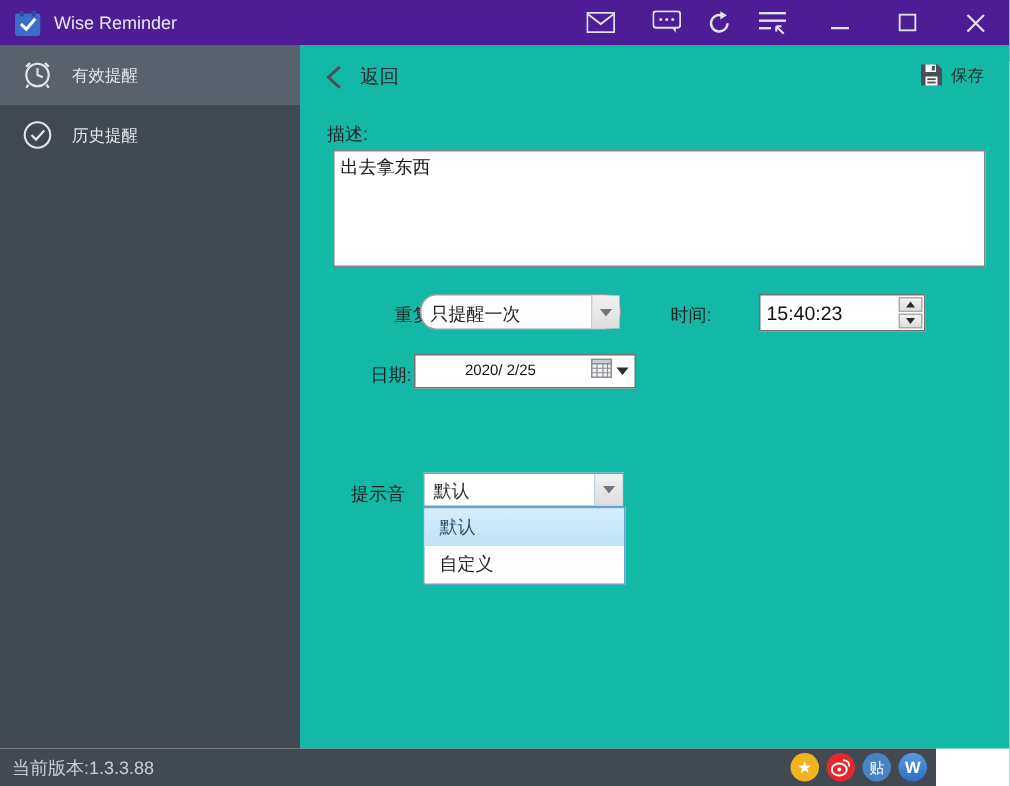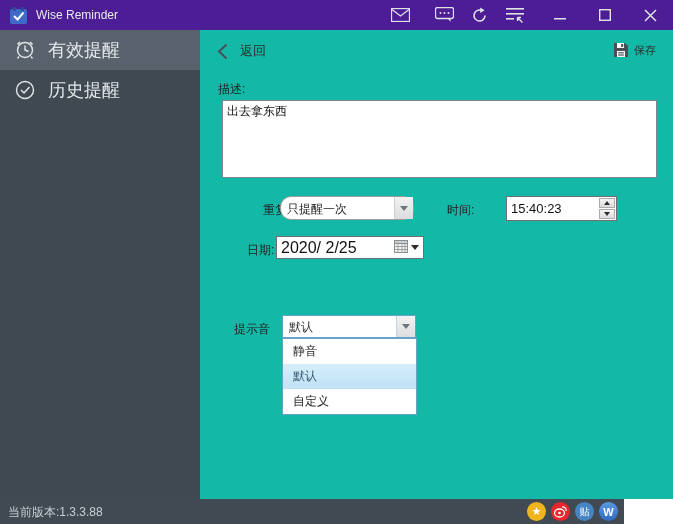--- a/index.html
+++ b/index.html
@@ -11,21 +11,21 @@
   .titlebar { position:absolute; left:0; top:0; width:673px; height:41px; background:#4c1d95; }
   .app-icon { position:absolute; left:10px; top:7px; width:17px; height:17px; }
   .app-title { position:absolute; left:36px; top:8px; font-size:12px; color:#e6e9ec; }
   .tb-btn { position:absolute; top:0; width:30px; height:30px; display:flex; align-items:center; justify-content:center; cursor:pointer; }
   .tb-btn svg { display:block; }
   .tb-mail { left:385px; } .tb-feedback { left:429px; } .tb-refresh { left:464px; }
   .tb-menu { left:500px; } .tb-min { left:545px; } .tb-max { left:590px; } .tb-close { left:635px; }
 
   
   .sidebar { position:absolute; left:0; top:30px; width:200px; height:469px; background:#404952; }
-  .side-item { display:flex; align-items:center; height:40px; color:#e3e6e9; font-size:18px; cursor:pointer; }
+  .side-item { display:flex; align-items:center; height:40px; color:#e3e6e9; font-size:11px; cursor:pointer; }
   .side-item.active { background:#59626c; }
   .side-item .sicon { margin-left:14px; width:22px; height:22px; display:flex; align-items:center; justify-content:center; }
   .side-item .slabel { margin-left:12px; }
 
   
   .bottombar { position:absolute; left:0; top:499px; width:624px; height:25px; background:#414a53; }
   .version { position:absolute; left:8px; top:5px; font-size:12px; color:#c9ced3; }
   .social { position:absolute; right:6px; top:3px; display:flex; gap:5px; }
   .badge { width:19px; height:19px; border-radius:50%; display:flex; align-items:center; justify-content:center; color:#fff; cursor:pointer; }
   .badge-star { background:#f0b51e; font-size:11px; }
@@ -61,21 +61,21 @@
   
   .time-box { position:absolute; left:278px; top:166px; width:111px; height:25px; border:1px solid #707070; background:#fff; display:flex;margin-left:28px; }
   .time-text { flex:1; font-size:13px; color:#111; padding:4px 0 0 4px; }
   .spinner { width:18px; display:flex; flex-direction:column; padding:1px; gap:1px; }
   .spin-btn { flex:1; border:1px solid #ababab; background:linear-gradient(#f4f4f4,#dcdcdc); display:flex; align-items:center; justify-content:center; cursor:pointer; }
   .tri-up-s { width:0; height:0; border-left:3px solid transparent; border-right:3px solid transparent; border-bottom:4px solid #2b2b2b; }
   .tri-down-s { width:0; height:0; border-left:3px solid transparent; border-right:3px solid transparent; border-top:4px solid #2b2b2b; }
 
   
   .date-box { position:absolute; left:76px; top:206px; width:148px; height:23px; border:1px solid #707070; background:#fff; display:flex; align-items:center; cursor:pointer; }
-  .date-text { flex:1; font-size:16px; color:#111; padding-left:4px; }
+  .date-text { flex:1; font-size:10px; color:#111; padding-left:4px;margin-left:29px; }
   .date-cal { margin-right:3px; }
   .date-arrow { margin-right:4px; width:0; height:0; border-left:4px solid transparent; border-right:4px solid transparent; border-top:5px solid #2b2b2b; }
 
   
   .combo-sound { left:82px; top:285px; width:134px; height:23px; border:1px solid #66a3c9; }
   .combo-sound .combo-text { color:#333; padding-top:3px; }
   .combo-sound .combo-arrow-btn { border-left:1px solid #bcd6e6; }
   .sound-list { position:absolute; left:82px; top:308px; width:135px; background:#fff; border:1px solid #66a3c9; }
   .sound-opt { height:25px; line-height:25px; font-size:12px; color:#222; padding-left:10px; cursor:pointer; }
   .sound-opt.selected { background:linear-gradient(#d5edfa,#bfe3f6); color:#33586e; }
@@ -224,21 +224,20 @@
     </div>
 
     <span class="f-label lbl-sound">提示音</span>
     <div class="combo combo-sound">
       <span class="combo-text">默认</span>
       <span class="combo-arrow-btn">
           <span class="tri-down"></span>
         </span>
     </div>
     <div class="sound-list">
-      <div class="sound-opt">静音</div>
       <div class="sound-opt selected">默认</div>
       <div class="sound-opt">自定义</div>
     </div>
   </div>
 
   <div class="bottombar">
     <span class="version">当前版本:1.3.3.88</span>
     <span class="social">
       <span class="badge badge-star">★</span>
       <span class="badge badge-weibo">

